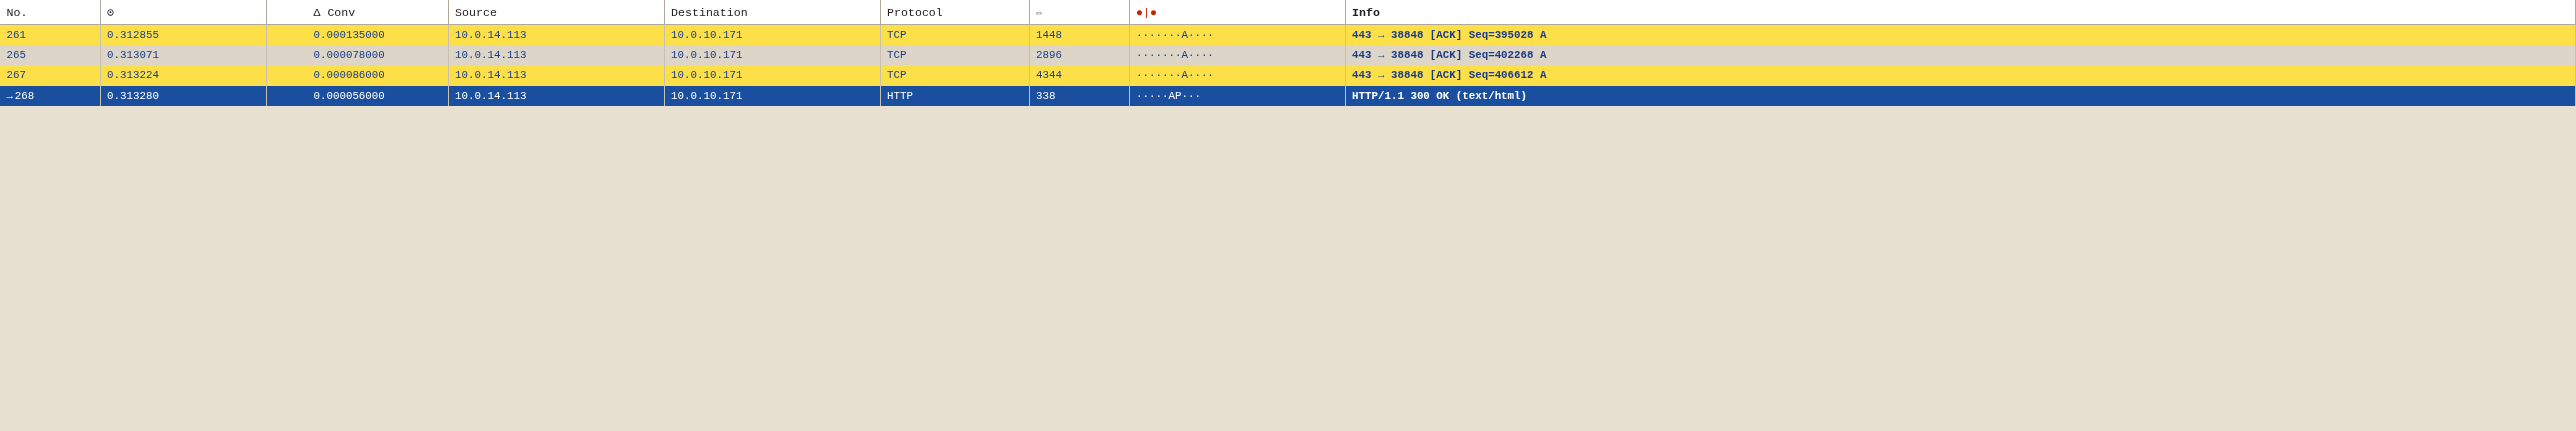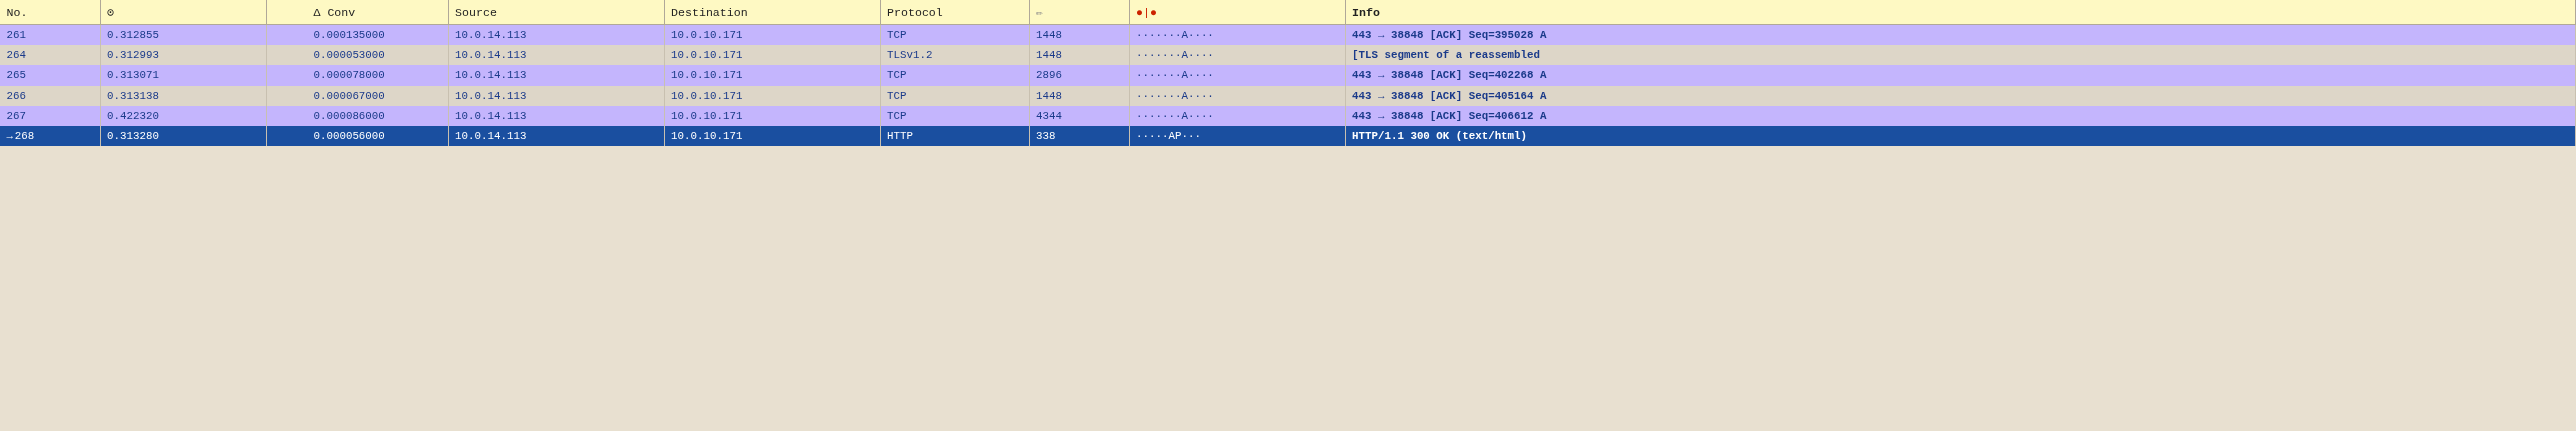--- a/index.html
+++ b/index.html
@@ -15,35 +15,35 @@
       width: 100%;
       height: 100%;
       overflow: hidden;
     }
     table {
       width: 100%;
       border-collapse: collapse;
       table-layout: fixed;
     }
     thead tr {
-      background: #fef9c3;
+      background: #ffffff;
       border-bottom: 0.8px solid #b0a898;
     }
     thead th {
       text-align: left;
       padding: 5px 6.6px;
       font-weight: normal;
       font-size: 11.6px;
       color: #222;
       border-right: 0.8px solid #b0a898;
       white-space: nowrap;
       overflow: hidden;
     }
     tbody tr {
-      background: #c4b5fd;
+      background: #fde047;
     }
     tbody tr:nth-child(even) {
       background: #ddd6c8;
     }
     tbody tr.selected {
       background: #1a4fa0 !important;
       color: #ffffff;
     }
     tbody tr.selected td {
       color: #ffffff;
@@ -103,55 +103,33 @@
           <td class="col-time">0.312855</td>
           <td class="col-dconv">0.000135000</td>
           <td class="col-src">10.0.14.113</td>
           <td class="col-dst">10.0.10.171</td>
           <td class="col-proto">TCP</td>
           <td class="col-len">1448</td>
           <td class="col-flags">·······A····</td>
           <td class="col-info">443 → 38848  [ACK]  Seq=395028  A</td>
         </tr>
         <tr>
-          <td class="col-no">   264</td>
-          <td class="col-time">0.312993</td>
-          <td class="col-dconv">0.000053000</td>
-          <td class="col-src">10.0.14.113</td>
-          <td class="col-dst">10.0.10.171</td>
-          <td class="col-proto">TLSv1.2</td>
-          <td class="col-len">1448</td>
-          <td class="col-flags">·······A····</td>
-          <td class="col-info">[TLS segment of a reassembled</td>
-        </tr>
-        <tr>
           <td class="col-no">   265</td>
           <td class="col-time">0.313071</td>
           <td class="col-dconv">0.000078000</td>
           <td class="col-src">10.0.14.113</td>
           <td class="col-dst">10.0.10.171</td>
           <td class="col-proto">TCP</td>
           <td class="col-len">2896</td>
           <td class="col-flags">·······A····</td>
           <td class="col-info">443 → 38848  [ACK]  Seq=402268  A</td>
         </tr>
         <tr>
-          <td class="col-no">   266</td>
-          <td class="col-time">0.313138</td>
-          <td class="col-dconv">0.000067000</td>
-          <td class="col-src">10.0.14.113</td>
-          <td class="col-dst">10.0.10.171</td>
-          <td class="col-proto">TCP</td>
-          <td class="col-len">1448</td>
-          <td class="col-flags">·······A····</td>
-          <td class="col-info">443 → 38848  [ACK]  Seq=405164  A</td>
-        </tr>
-        <tr>
           <td class="col-no">   267</td>
-          <td class="col-time">0.422320</td>
+          <td class="col-time">0.313224</td>
           <td class="col-dconv">0.000086000</td>
           <td class="col-src">10.0.14.113</td>
           <td class="col-dst">10.0.10.171</td>
           <td class="col-proto">TCP</td>
           <td class="col-len">4344</td>
           <td class="col-flags">·······A····</td>
           <td class="col-info">443 → 38848  [ACK]  Seq=406612  A</td>
         </tr>
         <tr class="selected">
           <td class="col-no"><span class="arrow-left">→</span>268</td>

